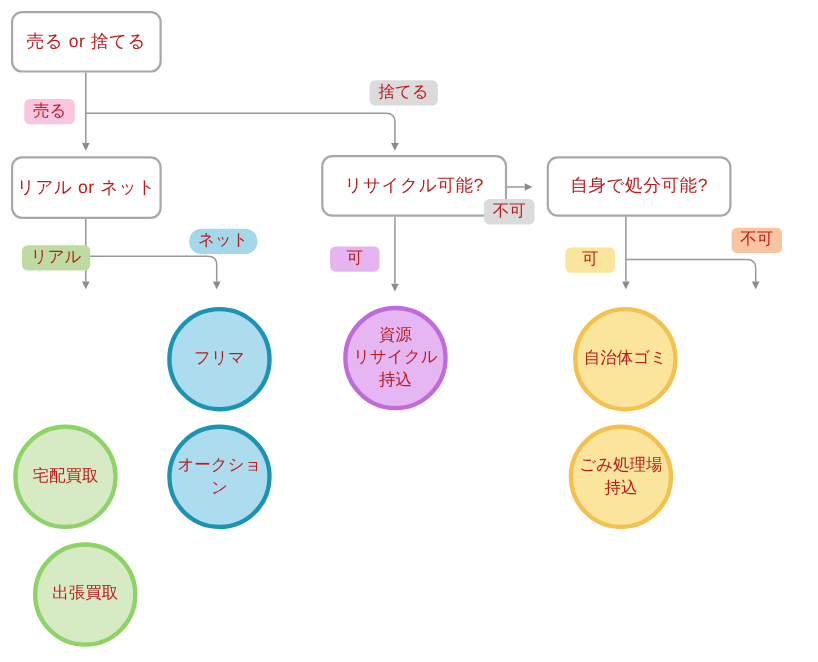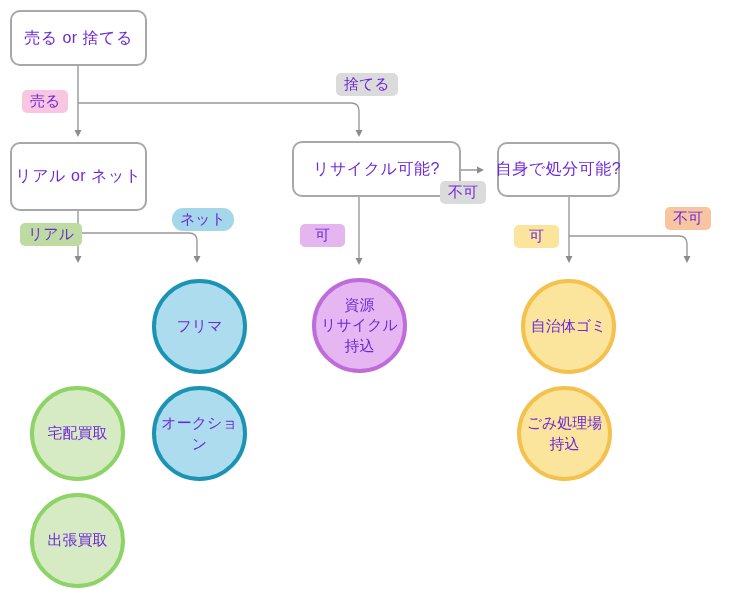--- a/index.html
+++ b/index.html
@@ -7,21 +7,21 @@
     padding: 0;
     background: #ffffff;
     font-family: "Liberation Sans", "DejaVu Sans", sans-serif;
   }
   .canvas {
     position: relative;
     width: 744px;
     height: 602px;
     background: #ffffff;
     overflow: hidden;
-    color: #6d28d9;
+    color: #b91c1c;
   }
   svg.connectors {
     position: absolute;
     left: 0; top: 0;
     width: 744px; height: 602px;
   }
   svg.connectors path.line {
     fill: none;
     stroke: #999999;
     stroke-width: 1.4;
@@ -110,44 +110,44 @@
 
     <path class="line" d="M569,197 V256"></path>
     <polygon class="arrow" points="565.5,256 572.5,256 569,263"></polygon>
 
     <path class="line" d="M569,236 H679 Q687,236 687,244 V256"></path>
     <polygon class="arrow" points="683.5,256 690.5,256 687,263"></polygon>
   </svg>
 
   <div class="node-box" style="left:10px; top:10px; width:137px; height:56px;">売る or 捨てる</div>
 
-  <div class="node-box" style="left:10px; top:142px; width:137px; height:69px;">リアル or ネット</div>
+  <div class="node-box" style="left:10px; top:142px; width:137px; height:57px;">リアル or ネット</div>
 
   <div class="node-box" style="left:292px; top:141px; width:169px; height:56px;">リサイクル可能?</div>
 
-  <div class="node-box" style="left:497px; top:142px; width:123px; height:55px;">自身で処分可能?</div>
+  <div class="node-box" style="left:497px; top:142px; width:168px; height:55px;">自身で処分可能?</div>
 
   <div class="edge-label bg-pink" style="left:22px; top:90px;">売る</div>
 
   <div class="edge-label bg-gray" style="left:336px; top:73px;">捨てる</div>
 
   <div class="edge-label bg-green" style="left:20px; top:223px;">リアル</div>
 
   <div class="edge-label bg-blue" style="left:172px; top:208px;">ネット</div>
 
   <div class="edge-label bg-purple single" style="left:300px; top:224px;">可</div>
 
   <div class="edge-label bg-gray" style="left:440px; top:181px;">不可</div>
 
   <div class="edge-label bg-yellow single" style="left:514px; top:225px;">可</div>
 
   <div class="edge-label bg-peach" style="left:665px; top:207px;">不可</div>
 
 
-  <div class="leaf green" style="left:30px; top:386px;">宅配買取</div>
+  <div class="leaf green" style="left:12px; top:386px;">宅配買取</div>
 
   <div class="leaf green" style="left:30px; top:493px;">出張買取</div>
 
   <div class="leaf blue" style="left:152px; top:279px;">フリマ</div>
 
   <div class="leaf blue" style="left:152px; top:386px;">オークション</div>
 
   <div class="leaf purple" style="left:312px; top:278px;">資源
 リサイクル
 持込</div>

